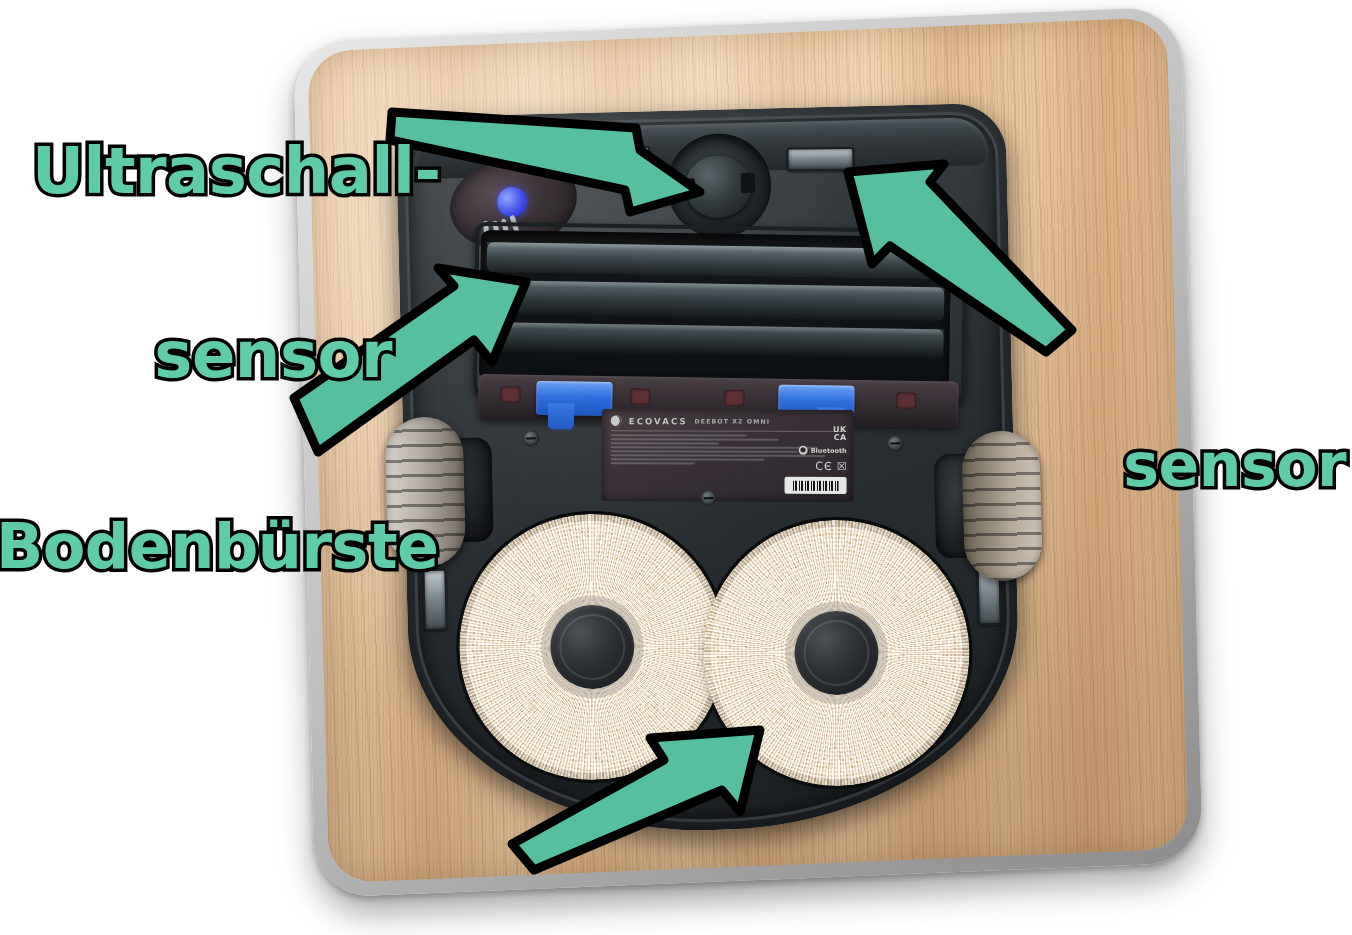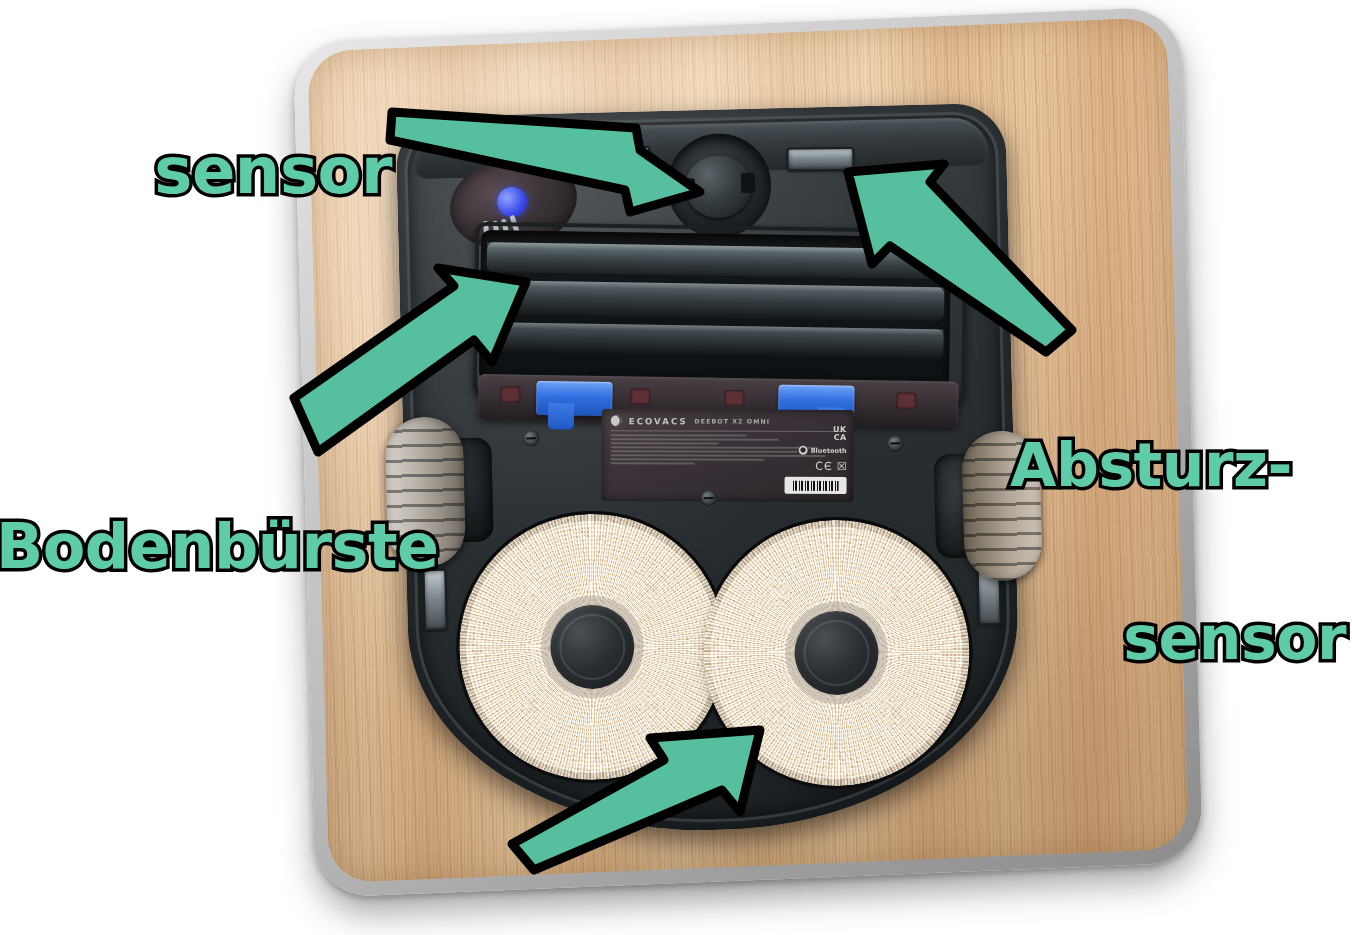--- a/index.html
+++ b/index.html
@@ -410,29 +410,29 @@
     <polygon points="392,112 636,128 640,150 700,192 630,212 625,190 390,140" fill="#56bfa0" stroke="#000" stroke-width="9" stroke-linejoin="round"></polygon>
 
     <polygon points="294,398 454,286 438,268 526,282 492,362 474,340 318,452" fill="#56bfa0" stroke="#000" stroke-width="9" stroke-linejoin="round"></polygon>
 
     <polygon points="1072,330 930,182 944,164 848,172 872,264 890,246 1046,352" fill="#56bfa0" stroke="#000" stroke-width="9" stroke-linejoin="round"></polygon>
 
     <polygon points="512,844 664,760 650,738 760,730 740,812 722,790 534,870" fill="#56bfa0" stroke="#000" stroke-width="9" stroke-linejoin="round"></polygon>
   </svg>
 
   <div class="lbl l-ultra">
+    <span class="ln1">Ultraschall-</span>
     <span class="ln2">sensor</span>
   </div>
 
   <div class="lbl l-boden">
     <span class="ln1">Bodenbürste</span>
   </div>
 
   <div class="lbl l-absturz">
-    <span class="ln1">Absturz-</span>
     <span class="ln2">sensor</span>
   </div>
 
   <div class="lbl l-wisch">
     
   </div>
 
 </div>
 
 </body></html>

